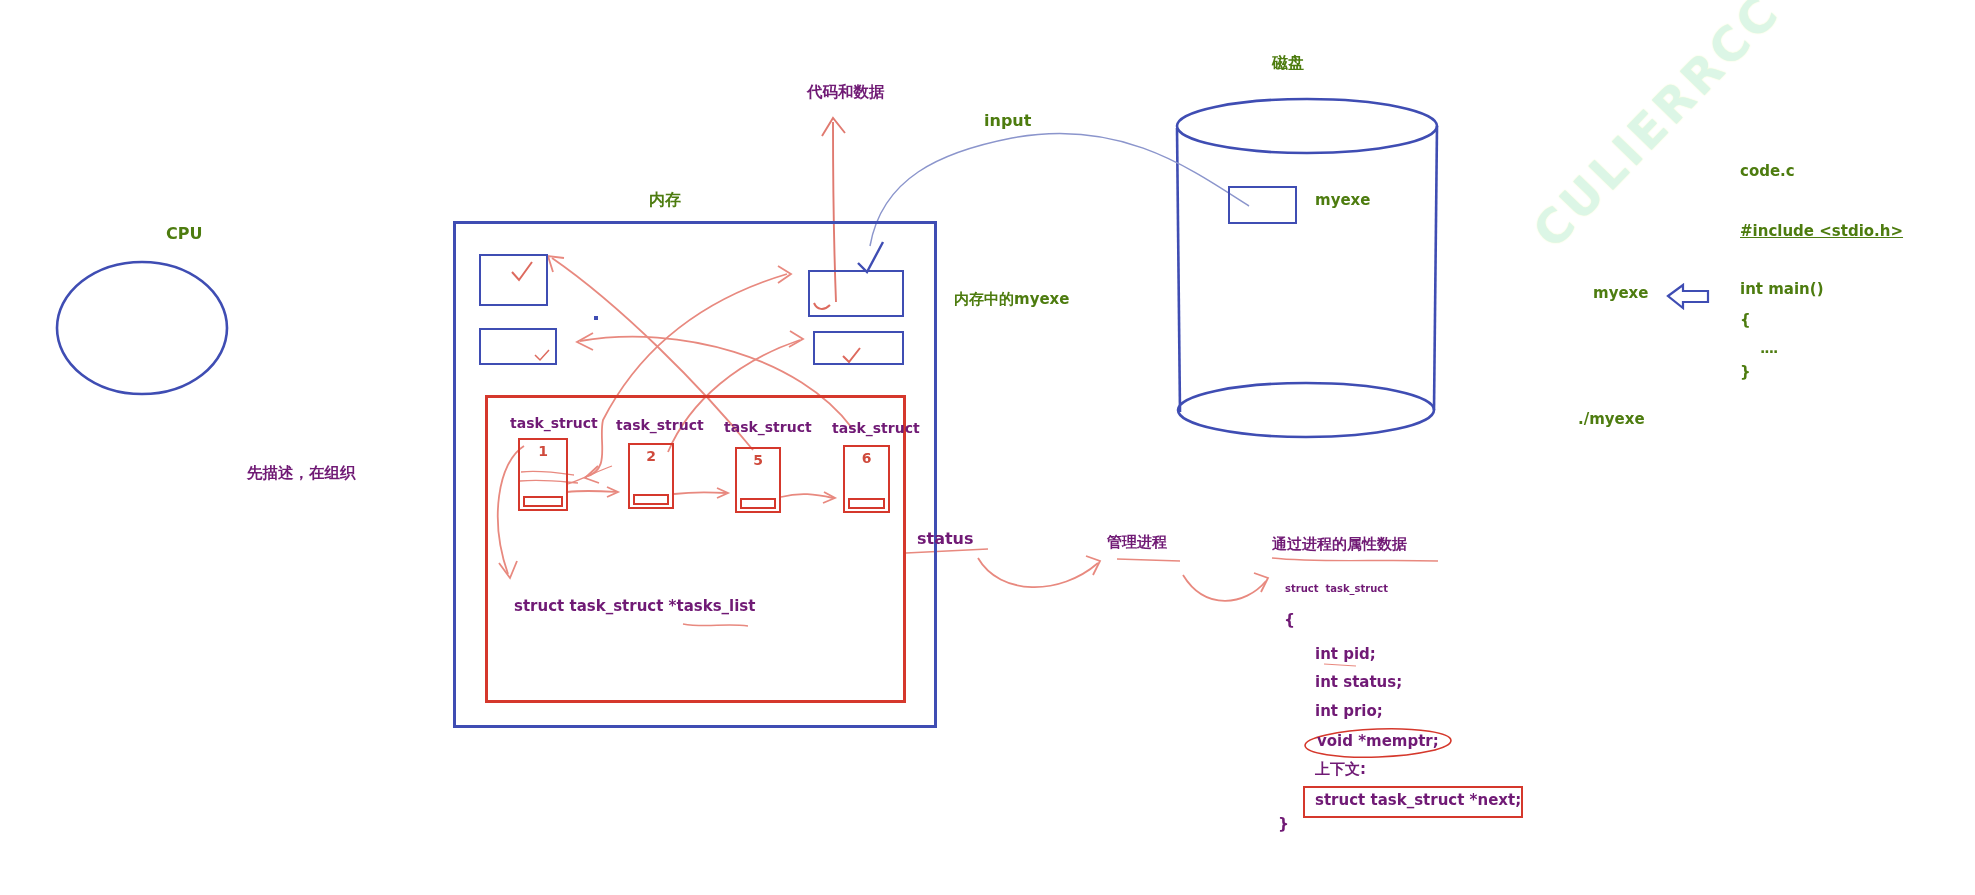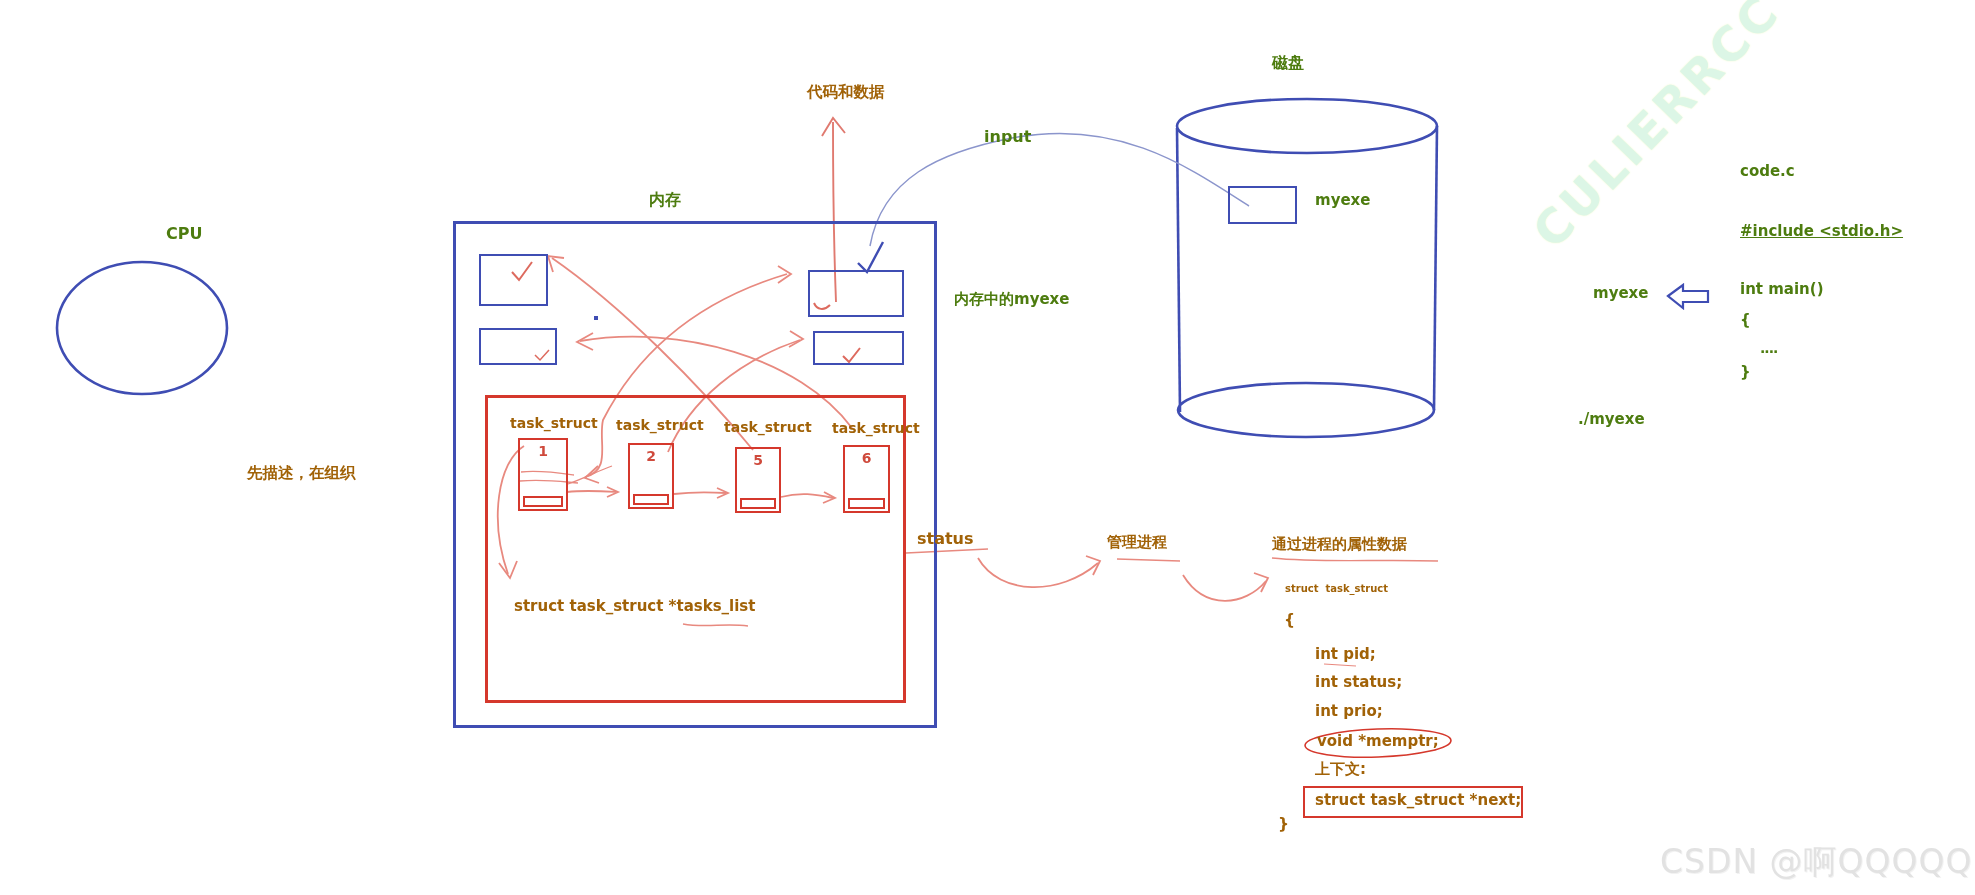--- a/index.html
+++ b/index.html
@@ -3,21 +3,21 @@
 <meta charset="utf-8">
 <style>
   html,body{margin:0;padding:0;background:#ffffff;}
   #stage{
     position:relative;width:1975px;height:895px;background:#ffffff;overflow:hidden;
     font-family:"DejaVu Sans","Liberation Sans",sans-serif;
   }
   #shapes{position:absolute;left:0;top:0;width:1975px;height:895px;}
   .t{position:absolute;white-space:pre;font-weight:bold;line-height:1.1;}
   .blue{color:#4d7c0f;}
-  .red{color:#a16207;}
+  .red{color:#701a75;}
   .box{position:absolute;box-sizing:border-box;background:transparent;}
   .bluebox{border:2.5px solid #3f4db3;}
   .redbox{border:2.5px solid #d5382c;}
   .node-foot{position:absolute;left:3px;right:3px;bottom:2px;height:11px;border:2px solid #d5382c;box-sizing:border-box;}
   .node-num{position:absolute;top:3px;left:0;right:0;text-align:center;font-weight:bold;color:#cf4a3c;font-size:14px;}
   .wm-diag{
     position:absolute;left:1542px;top:212px;font-size:47px;font-weight:bold;letter-spacing:4px;
     color:#dcf6e6;text-shadow:0 0 2px #eef9c9;transform:rotate(-46deg);transform-origin:left center;
   }
   .wm-csdn{
@@ -132,21 +132,21 @@
     <div class="node-foot"></div>
   </div>
 
   <div class="box redbox" style="left:1303px;top:786px;width:220px;height:32px;border-width:2.5px;"></div>
 
   <div class="t blue" style="left:132px;top:225px;font-size:16px;margin-left:34px;">CPU</div>
   <div class="t blue" style="left:649px;top:191px;font-size:16px;">内存</div>
   <div class="t blue" style="left:1272px;top:54px;font-size:16px;">磁盘</div>
   <div class="t blue" style="left:1315px;top:192px;font-size:15px;">myexe</div>
   <div class="t blue" style="left:954px;top:291px;font-size:15px;">内存中的myexe</div>
-  <div class="t blue" style="left:984px;top:128px;font-size:16px;">input</div>
+  <div class="t blue" style="left:984px;top:112px;font-size:16px;">input</div>
   <div class="t red" style="left:807px;top:84px;font-size:15.5px;">代码和数据</div>
   <div class="t red" style="left:247px;top:465px;font-size:15.5px;">先描述，在组织</div>
 
   <div class="t red" style="left:510px;top:416px;font-size:14px;">task_struct</div>
   <div class="t red" style="left:616px;top:418px;font-size:14px;">task_struct</div>
   <div class="t red" style="left:724px;top:420px;font-size:14px;">task_struct</div>
   <div class="t red" style="left:832px;top:421px;font-size:14px;">task_struct</div>
 
   <div class="t red" style="left:514px;top:598px;font-size:15px;">struct task_struct *tasks_list</div>
 
@@ -167,15 +167,14 @@
   <div class="t blue" style="left:1740px;top:163px;font-size:15px;">code.c</div>
   <div class="t blue" style="left:1740px;top:223px;font-size:15px;text-decoration:underline;">#include &lt;stdio.h&gt;</div>
   <div class="t blue" style="left:1593px;top:285px;font-size:15px;">myexe</div>
   <div class="t blue" style="left:1740px;top:281px;font-size:15px;">int main()</div>
   <div class="t blue" style="left:1740px;top:312px;font-size:15px;">{</div>
   <div class="t blue" style="left:1760px;top:341px;font-size:14px;letter-spacing:-1px;">....</div>
   <div class="t blue" style="left:1740px;top:364px;font-size:15px;">}</div>
   <div class="t blue" style="left:1578px;top:411px;font-size:15px;">./myexe</div>
 
   <div class="wm-diag">CULIERRCC</div>
-  <div class="wm-csdn">CSDN @啊QQQQQ</div>
 
 </div>
 
 </body></html>

